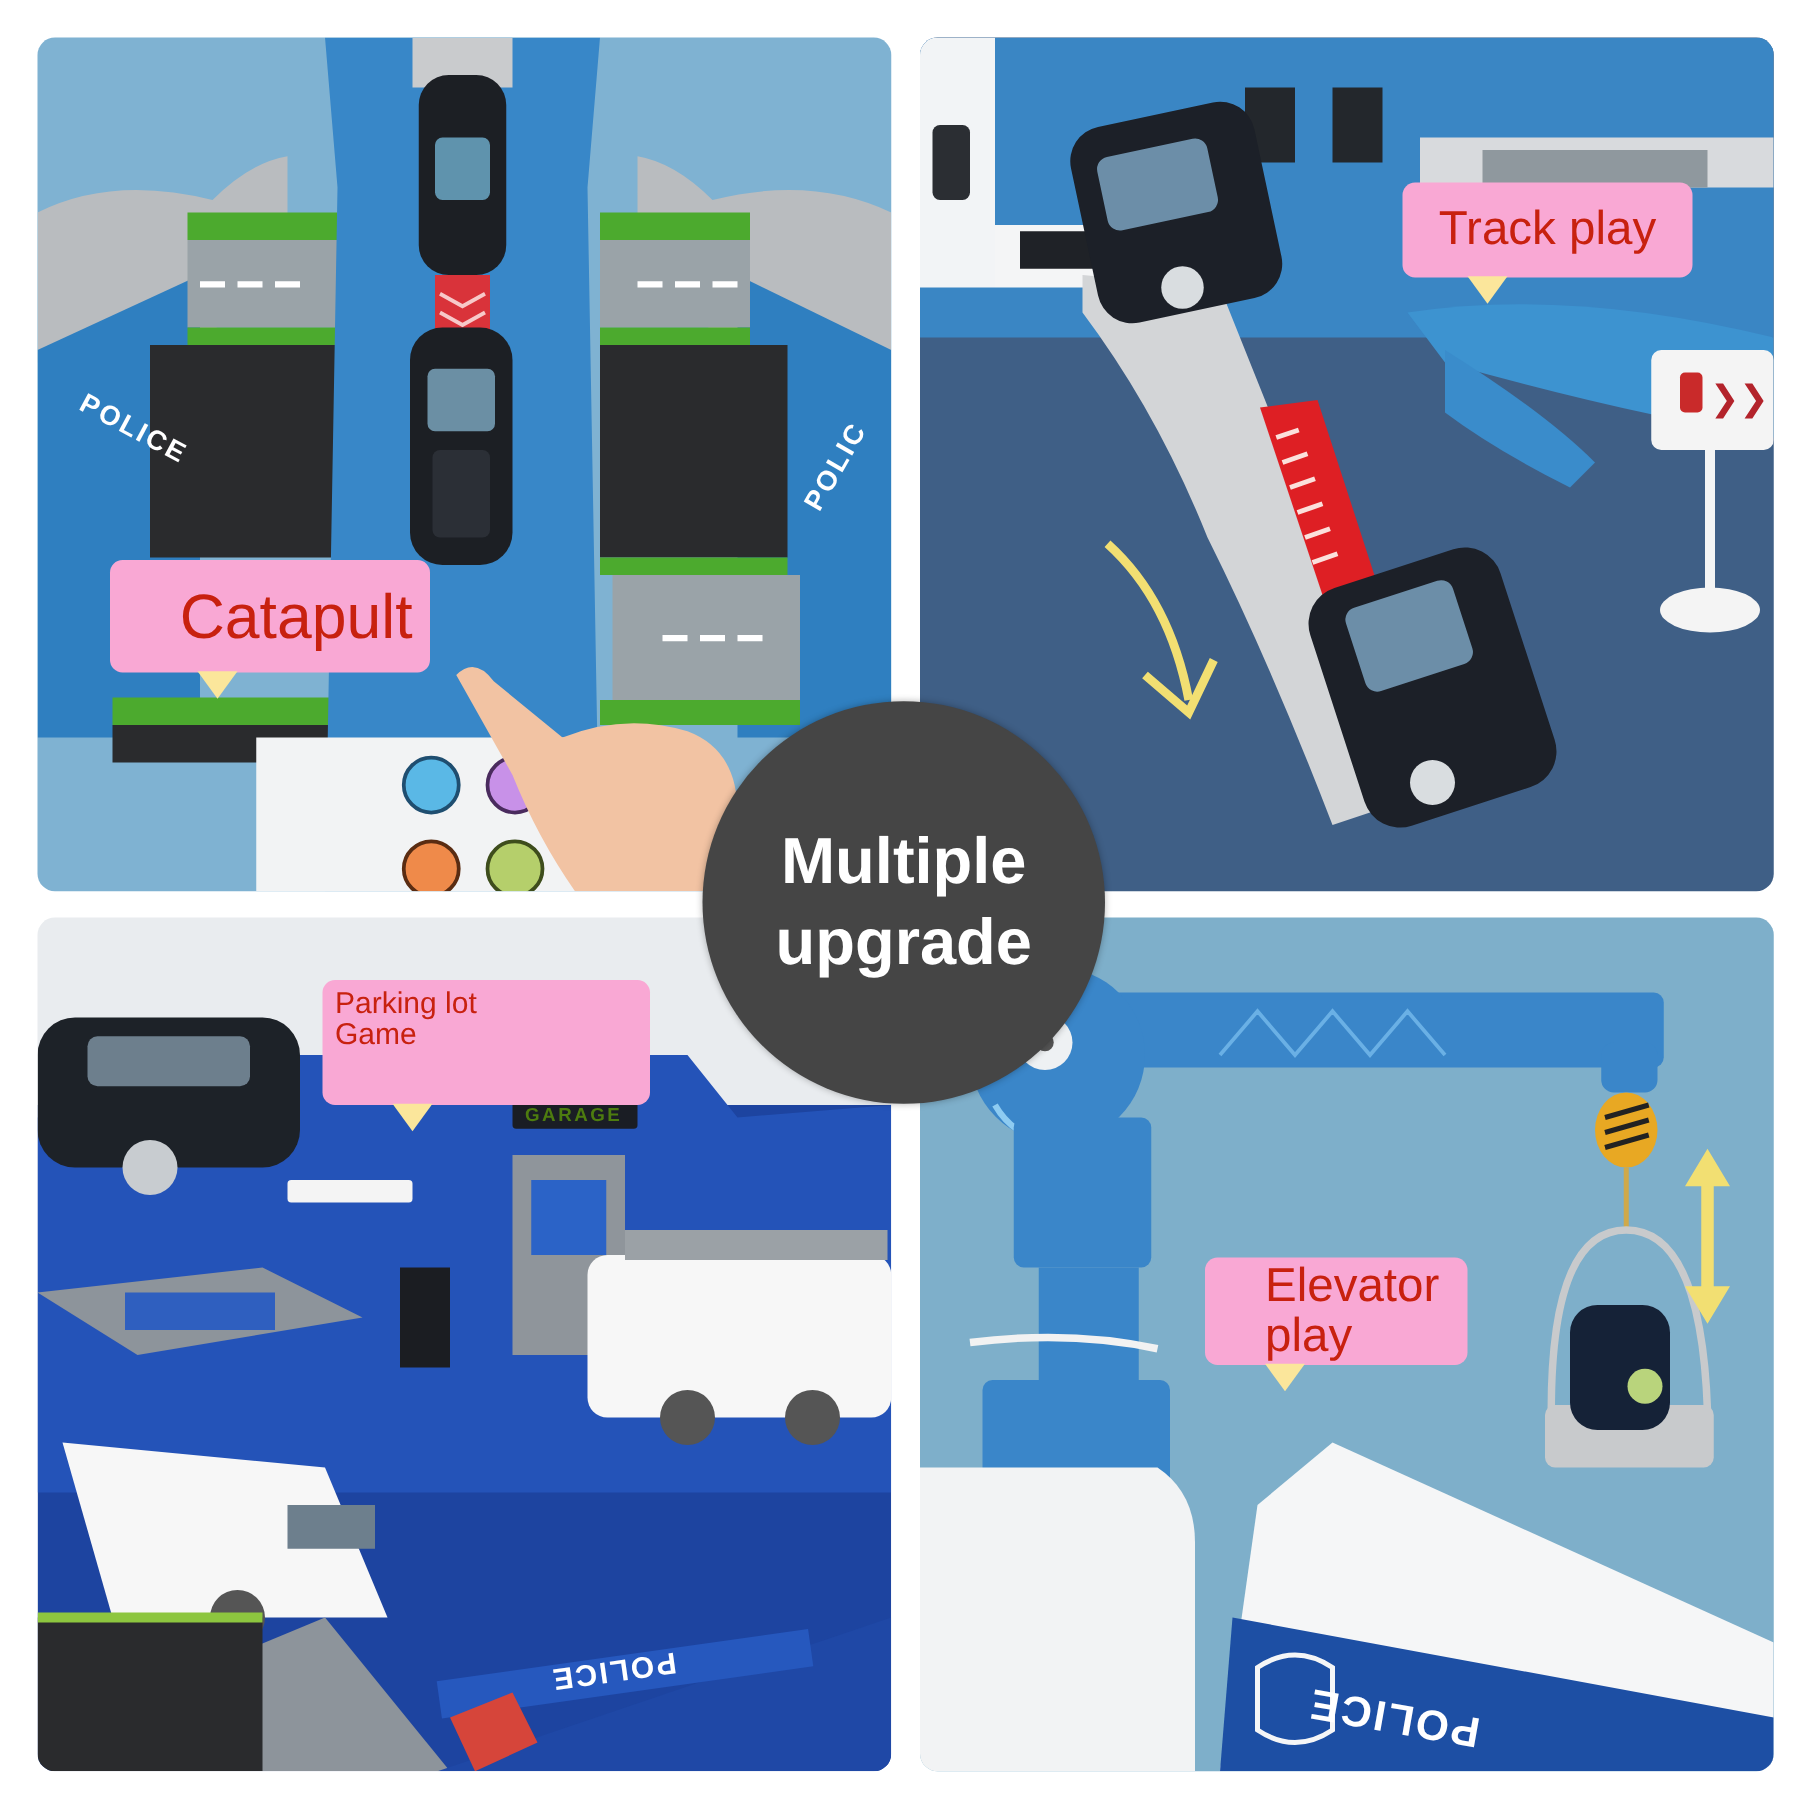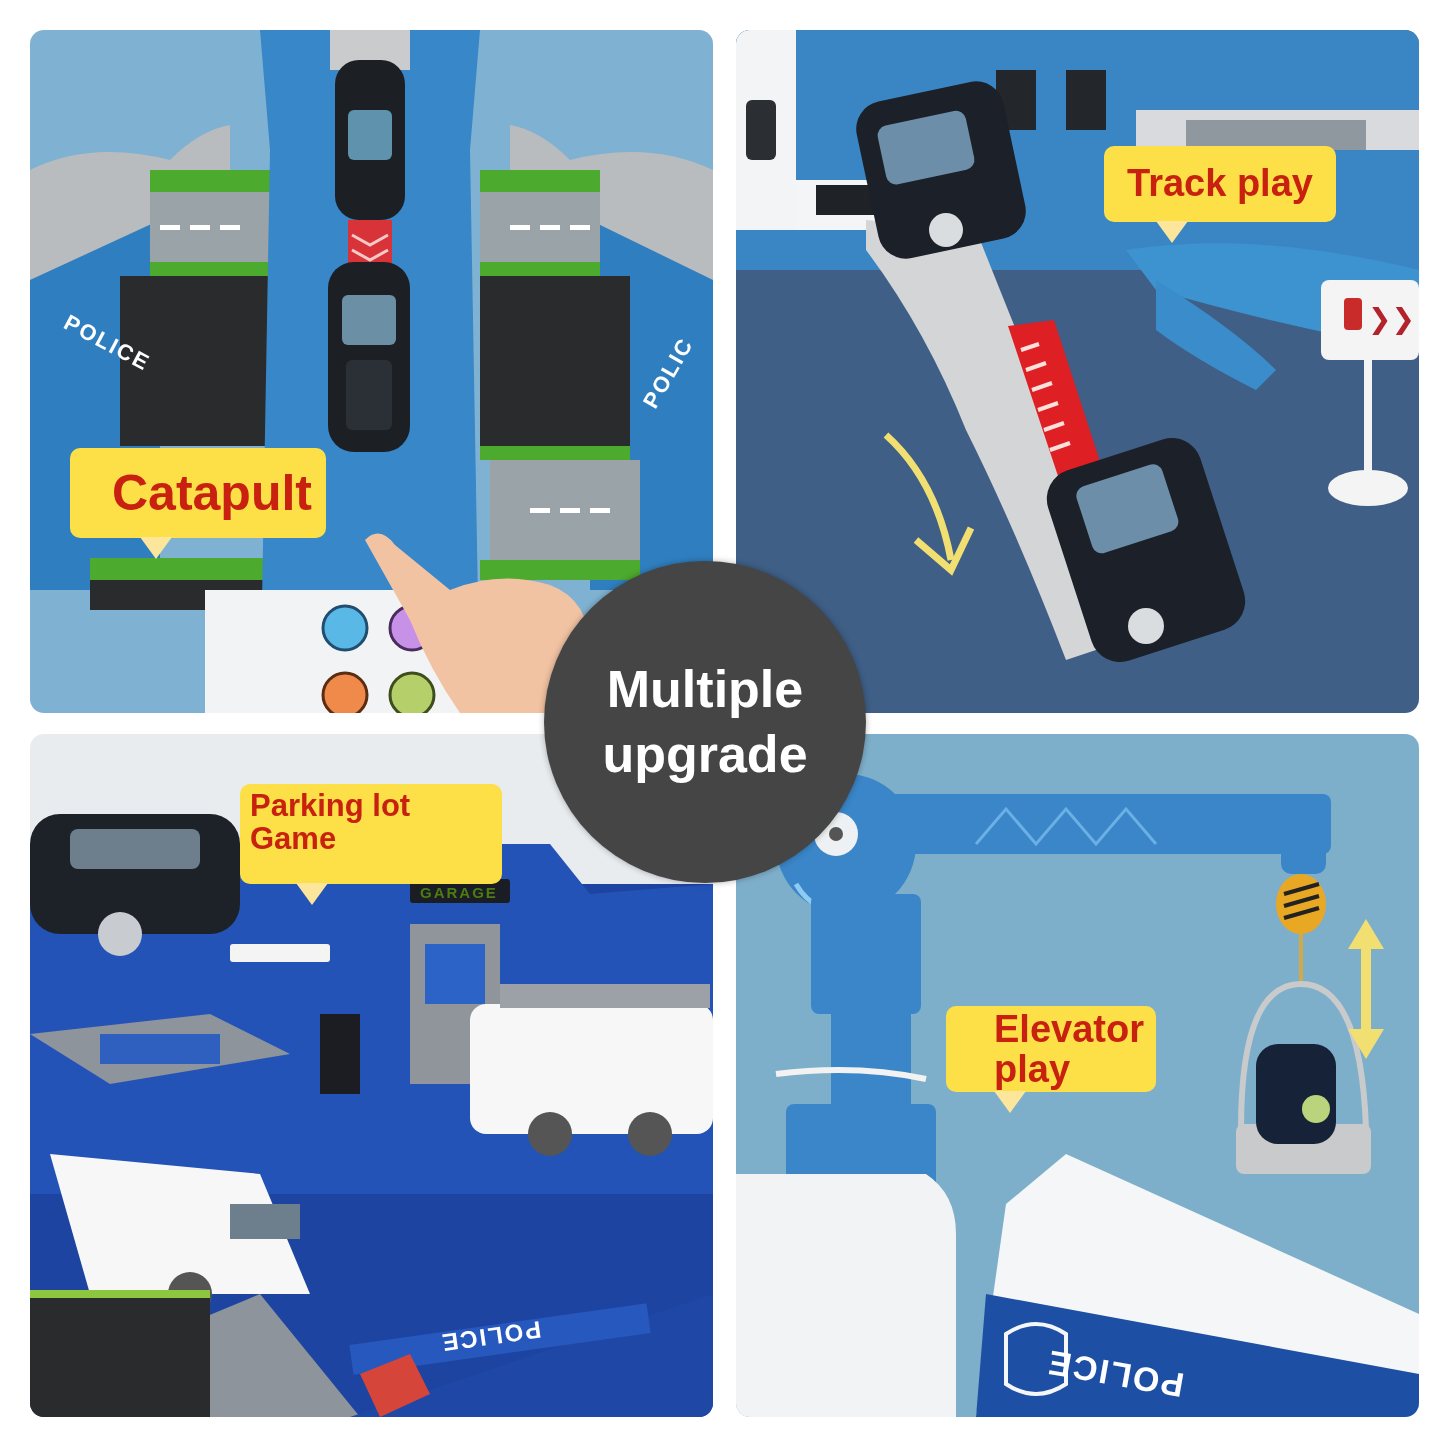--- a/index.html
+++ b/index.html
@@ -10,33 +10,33 @@
     }
     .panel {
       position: absolute; overflow: hidden; border-radius: 14px;
     }
     #p-tl { left: 30px; top: 30px; width: 683px; height: 683px; background: #7fb2d2; }
     #p-tr { left: 736px; top: 30px; width: 683px; height: 683px; background: #3f5f86; }
     #p-bl { left: 30px; top: 734px; width: 683px; height: 683px; background: #e9ecef; }
     #p-br { left: 736px; top: 734px; width: 683px; height: 683px; background: #7eafca; }
 
     .callout {
-      position: absolute; background: #fde047; border-radius: 10px;
-      color: #c8210f; font-weight: bold; line-height: 1.05;
-      padding: 8px 14px; box-sizing: border-box;
+      position: absolute; background: #f9a8d4; border-radius: 10px;
+      color: #c8210f; font-weight: normal; line-height: 1.05;
+      padding: 8px 14px; box-sizing: border-box; margin-left: 18px;
     }
     .callout .tail {
       position: absolute; width: 0; height: 0;
       border-left: 16px solid transparent; border-right: 16px solid transparent;
       border-top: 22px solid #fbe69b; bottom: -21px;
     }
     .shape { position: absolute; }
 
     #center-badge {
-      position: absolute; left: 544px; top: 561px; width: 322px; height: 322px;
+      position: absolute; left: 562px; top: 561px; width: 322px; height: 322px;
       border-radius: 50%; background: #454545; color: #ffffff;
       display: flex; flex-direction: column; align-items: center; justify-content: center;
       font-weight: bold; font-size: 52px; line-height: 1.25; text-align: center;
       box-shadow: 0 0 6px rgba(0,0,0,0.3);
     }
     .toytext { position: absolute; color: #ffffff; font-weight: bold; letter-spacing: 2px; }
   </style>
 </head>
 <body>
 
@@ -174,21 +174,21 @@
     <path d="M110 610 L230 560 L330 683 L180 683 Z" fill="#8d949b"></path>
     <path d="M320 683 L683 560 L683 683 Z" fill="#1f48a6"></path>
     <rect x="320" y="590" width="300" height="30" fill="#2658be" transform="rotate(-8 470 605)"></rect>
     <path d="M330 640 L380 620 L400 660 L350 683 Z" fill="#d6453a"></path>
     <rect x="0" y="560" width="180" height="123" fill="#2a2b2d"></rect>
     <rect x="0" y="556" width="180" height="8" fill="#8dc63f"></rect>
   </svg>
   <div class="toytext" style="left:390px; top:150px; font-size:15px; color:#4d7c0f;">GARAGE</div>
   <div class="toytext" style="left:410px; top:588px; font-size:24px; transform:rotate(172deg);">POLICE</div>
 
-  <div class="callout" style="left:210px; top:50px; width:262px; height:100px; font-size:31px; padding:6px 10px;">
+  <div class="callout" style="left:210px; top:50px; width:262px; height:100px; font-size:24px; padding:6px 10px;">
     <div>Parking lot</div>
     <div>Game</div>
     <span class="tail" style="left:56px;"></span>
   </div>
 </div>
 
 <div class="panel" id="p-br">
   <svg class="shape" width="683" height="683" viewBox="0 0 683 683">
 
     <rect x="130" y="60" width="465" height="60" rx="8" fill="#3a86c9"></rect>

